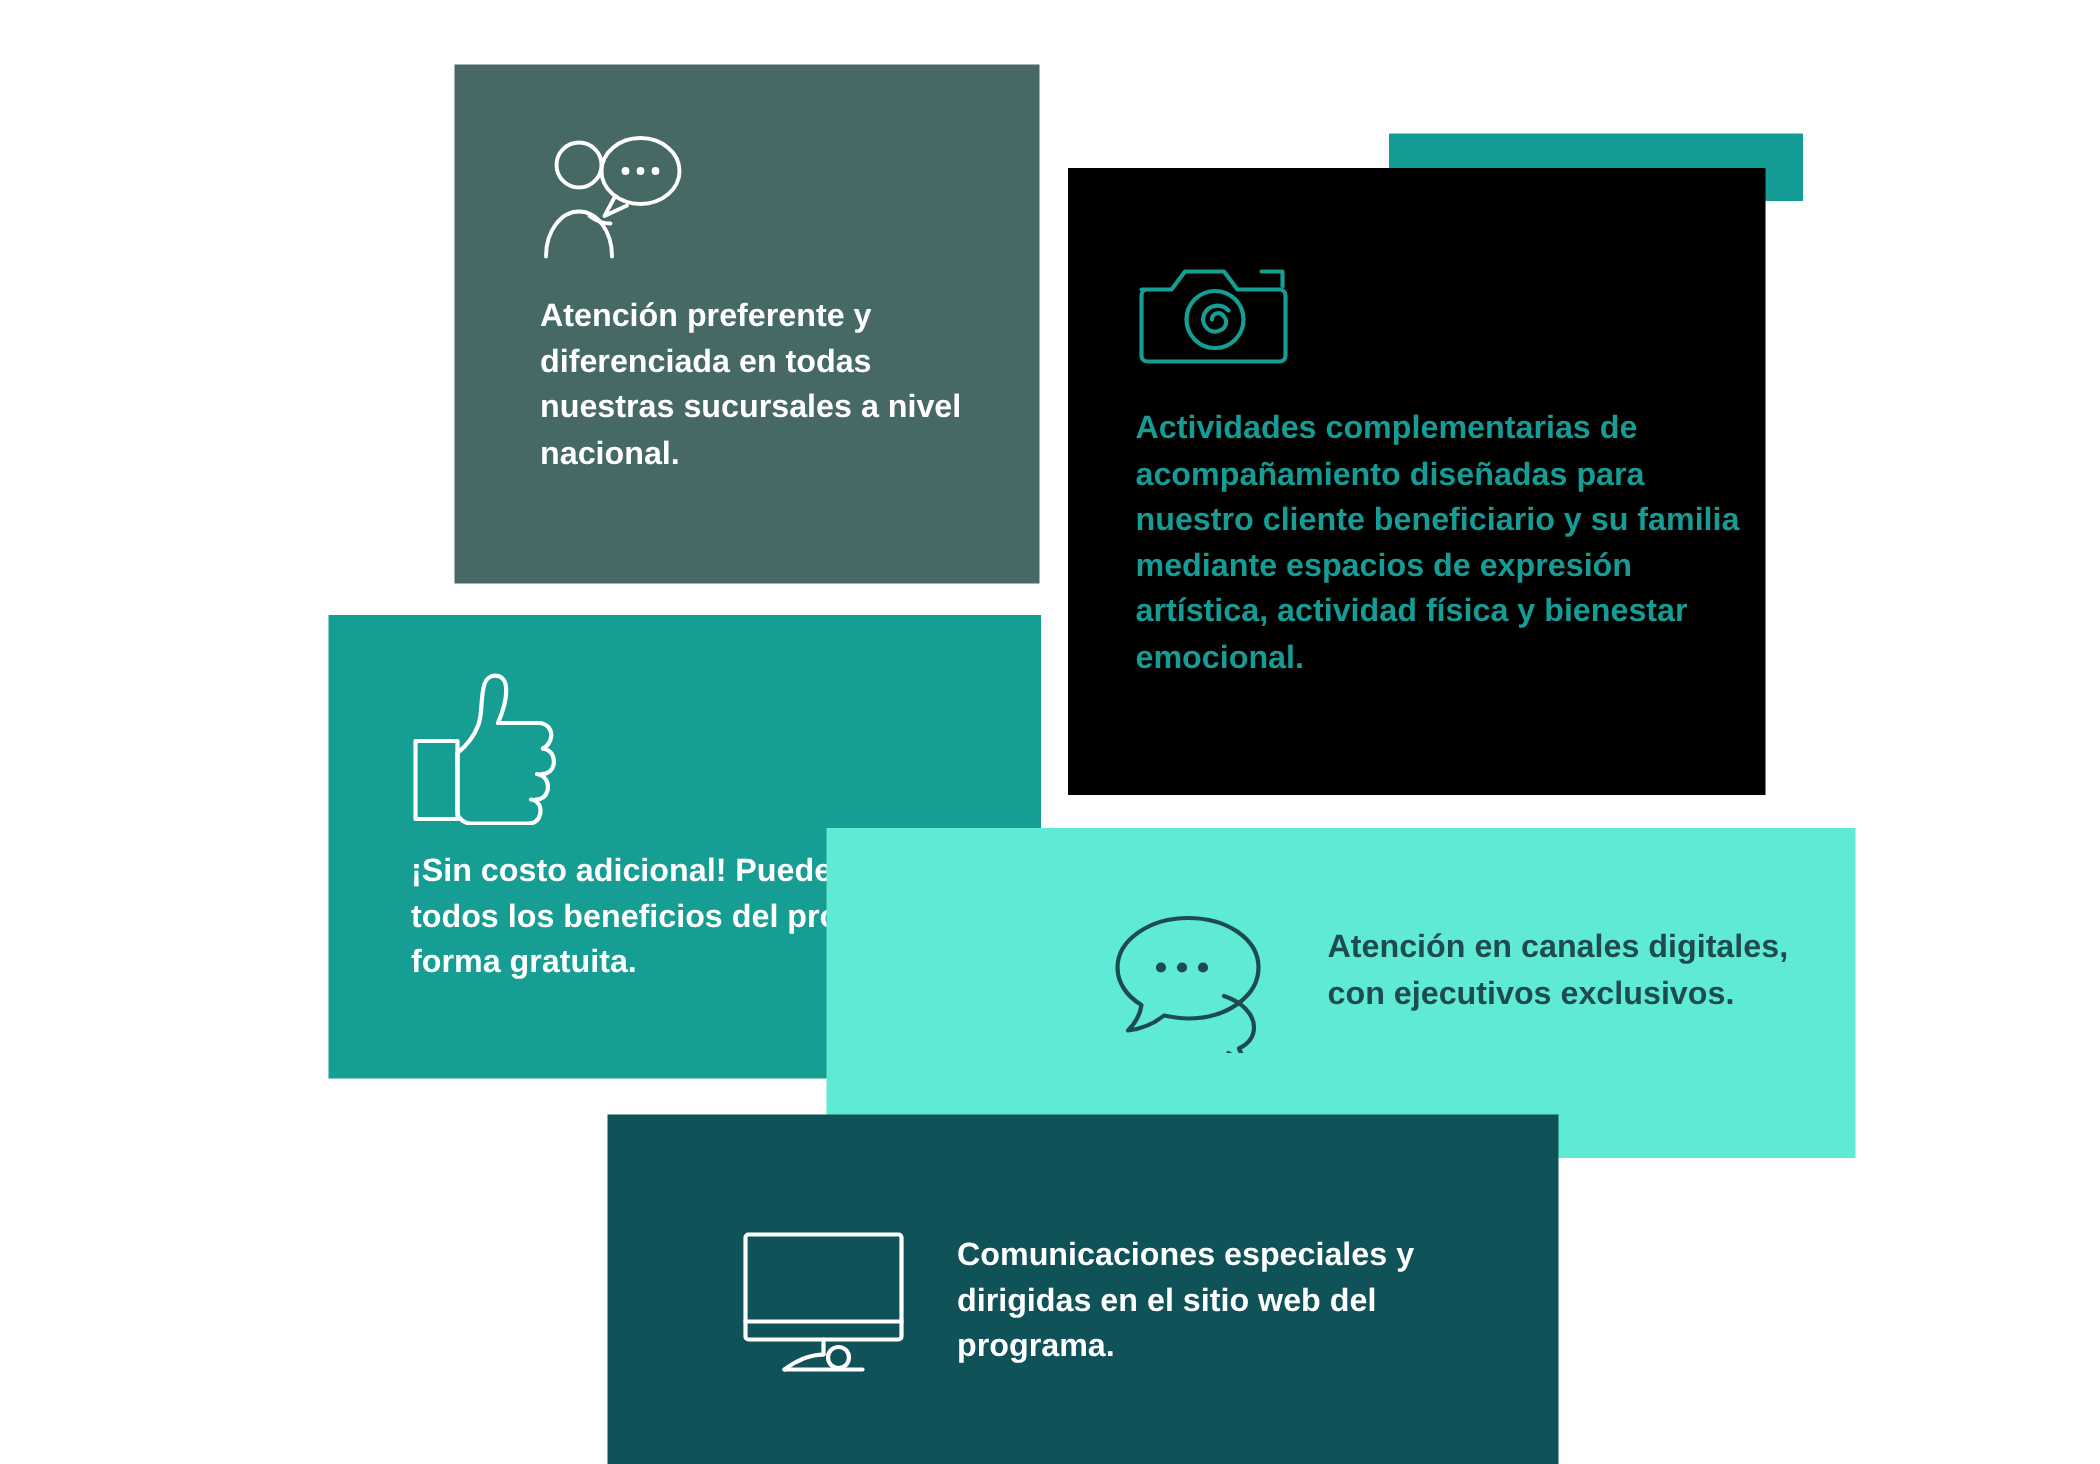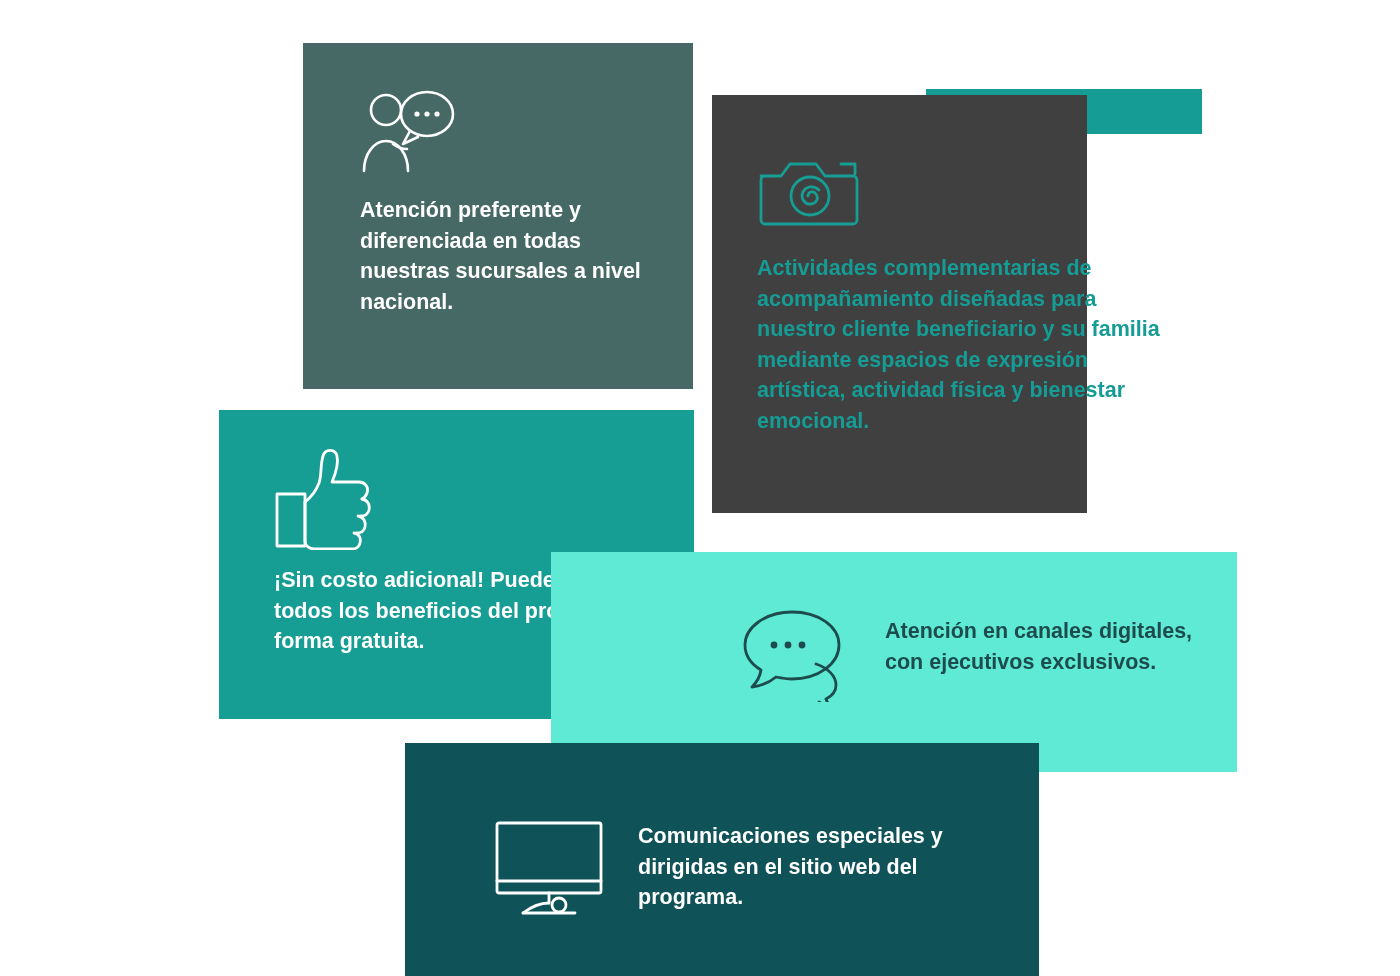--- a/index.html
+++ b/index.html
@@ -60,24 +60,24 @@
     left: 926px;
     top: 62px;
     width: 276px;
     height: 45px;
     background: #149c95;
   }
 
   
   #card-activities {
     left: 712px;
-    top: 68px;
-    width: 375px;
+    top: 85px;
+    width: 465px;
     height: 418px;
-    background: #404040;
+    background: #000000;
   }
   #card-activities .icon-wrap {
     position: absolute;
     left: 45px;
     top: 55px;
   }
   #card-activities .card-text {
     position: absolute;
     left: 45px;
     top: 158px;

